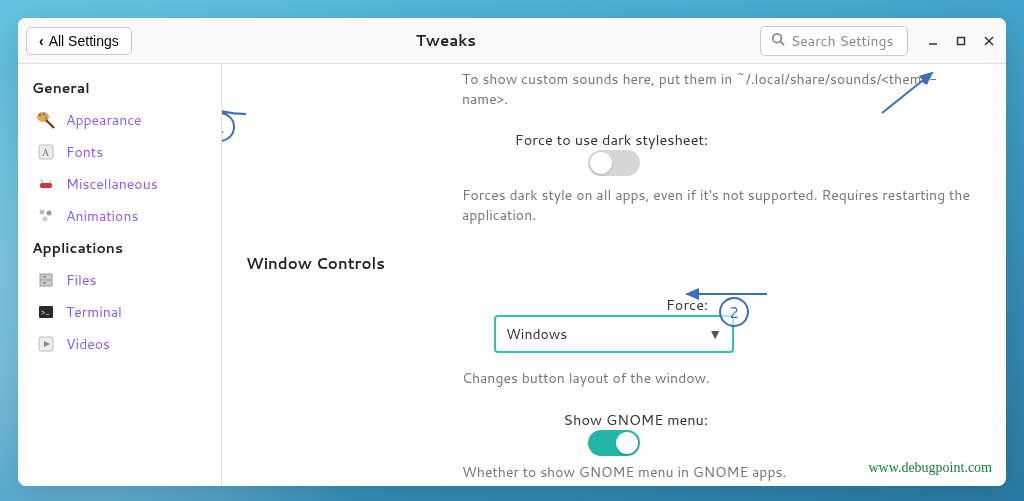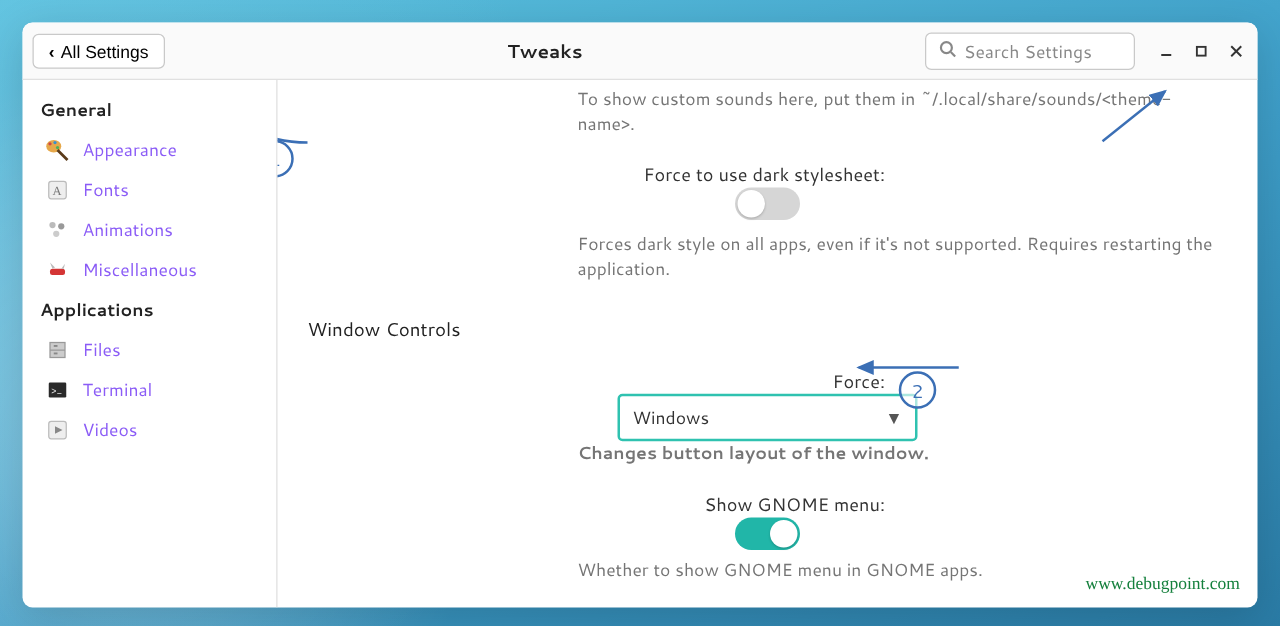--- a/index.html
+++ b/index.html
@@ -61,21 +61,21 @@
   color: #222;
 }
 .search-box {
   border: 1px solid #c9c9c9;
   background: #fff;
   border-radius: 5px;
   padding: 4px 10px;
   display: flex;
   align-items: center;
   gap: 6px;
-  width: 168px;
+  width: 148px;
   color: #888;
   font-size: 14px;
 }
 .winbtns { display: flex; gap: 10px; margin-left: 8px; }
 .winbtn {
   width: 18px;
   height: 18px;
   display: flex;
   align-items: center;
   justify-content: center;
@@ -118,21 +118,21 @@
   flex: 1;
   padding: 6px 24px 12px 24px;
   overflow-y: auto;
   color: #333;
   position: relative;
 }
 .desc-row { margin-left: 216px; color: #757575; font-size: 14px; line-height: 1.4; }
 .form-row { display: flex; align-items: center; margin-top: 20px; flex-direction: column; }
 .form-label { width: 212px; text-align: right; padding-right: 12px; font-size: 14.5px; color: #333; }
 .form-ctrl { flex: 1; }
-.section-h { font-weight: 400; font-size: 15px; margin-top: 28px; color: #222; }
+.section-h { font-weight: 700; font-size: 15px; margin-top: 28px; color: #222; }
 .switch {
   width: 52px; height: 26px; border-radius: 13px; position: relative;
   background: #d6d6d6; cursor: pointer;
 }
 .switch .knob {
   position: absolute; width: 22px; height: 22px; border-radius: 50%;
   background: #fff; top: 2px; left: 2px;
   box-shadow: 0 1px 2px rgba(0,0,0,0.2);
 }
 .switch.on { background: #21b6a8; }
@@ -233,37 +233,37 @@
               <rect x="2" y="2" width="14" height="14" rx="2" fill="#eee" stroke="#bbb"></rect>
               <text x="5" y="13" font-size="10" fill="#777" font-family="serif">A</text>
             </svg>
         </span>
         <span>Fonts</span>
       </div>
 
       <div class="sb-item">
         <span class="sb-ico">
           <svg width="18" height="18" viewBox="0 0 18 18">
+              <rect x="3" y="8" width="12" height="5" rx="2" fill="#d43535"></rect>
+              <path d="M5 8 L3 3 L7 7 Z" fill="#bbb"></path>
+              <path d="M12 8 L15 4 L14 8 Z" fill="#bbb"></path>
+            </svg>
+        </span>
+        <span>Miscellaneous</span>
+      </div>
+
+      <div class="sb-item">
+        <span class="sb-ico">
+          <svg width="18" height="18" viewBox="0 0 18 18">
               <circle cx="5" cy="5" r="2.5" fill="#bbb"></circle>
               <circle cx="12" cy="6" r="2.5" fill="#999"></circle>
               <circle cx="8" cy="12" r="2.5" fill="#ccc"></circle>
             </svg>
         </span>
         <span>Animations</span>
-      </div>
-
-      <div class="sb-item">
-        <span class="sb-ico">
-          <svg width="18" height="18" viewBox="0 0 18 18">
-              <rect x="3" y="8" width="12" height="5" rx="2" fill="#d43535"></rect>
-              <path d="M5 8 L3 3 L7 7 Z" fill="#bbb"></path>
-              <path d="M12 8 L15 4 L14 8 Z" fill="#bbb"></path>
-            </svg>
-        </span>
-        <span>Miscellaneous</span>
       </div>
 
       <div class="sb-header">Applications</div>
 
       <div class="sb-item">
         <span class="sb-ico">
           <svg width="18" height="18" viewBox="0 0 18 18">
               <rect x="3" y="3" width="12" height="12" fill="#ccc" stroke="#999"></rect>
               <line x1="3" y1="9" x2="15" y2="9" stroke="#999"></line>
               <rect x="6" y="5" width="3" height="1.5" fill="#888"></rect>
@@ -312,21 +312,21 @@
 
       <div class="form-row">
         <div class="form-label">Force:</div>
         <div class="form-ctrl">
           <div class="combo">
             <span>Windows</span>
             <span class="arrow">▼</span>
           </div>
         </div>
       </div>
-      <div class="desc-row" style="margin-top:0;font-weight:bold;">Changes button layout of the window.</div>
+      <div class="desc-row" style="margin-top:16px;">Changes button layout of the window.</div>
 
       <div class="form-row">
         <div class="form-label">Show GNOME menu:</div>
         <div class="form-ctrl">
           <div class="switch on">
               <div class="knob"></div>
             </div>
         </div>
       </div>
       <div class="desc-row" style="margin-top:7px;">Whether to show GNOME menu in GNOME apps.</div>

